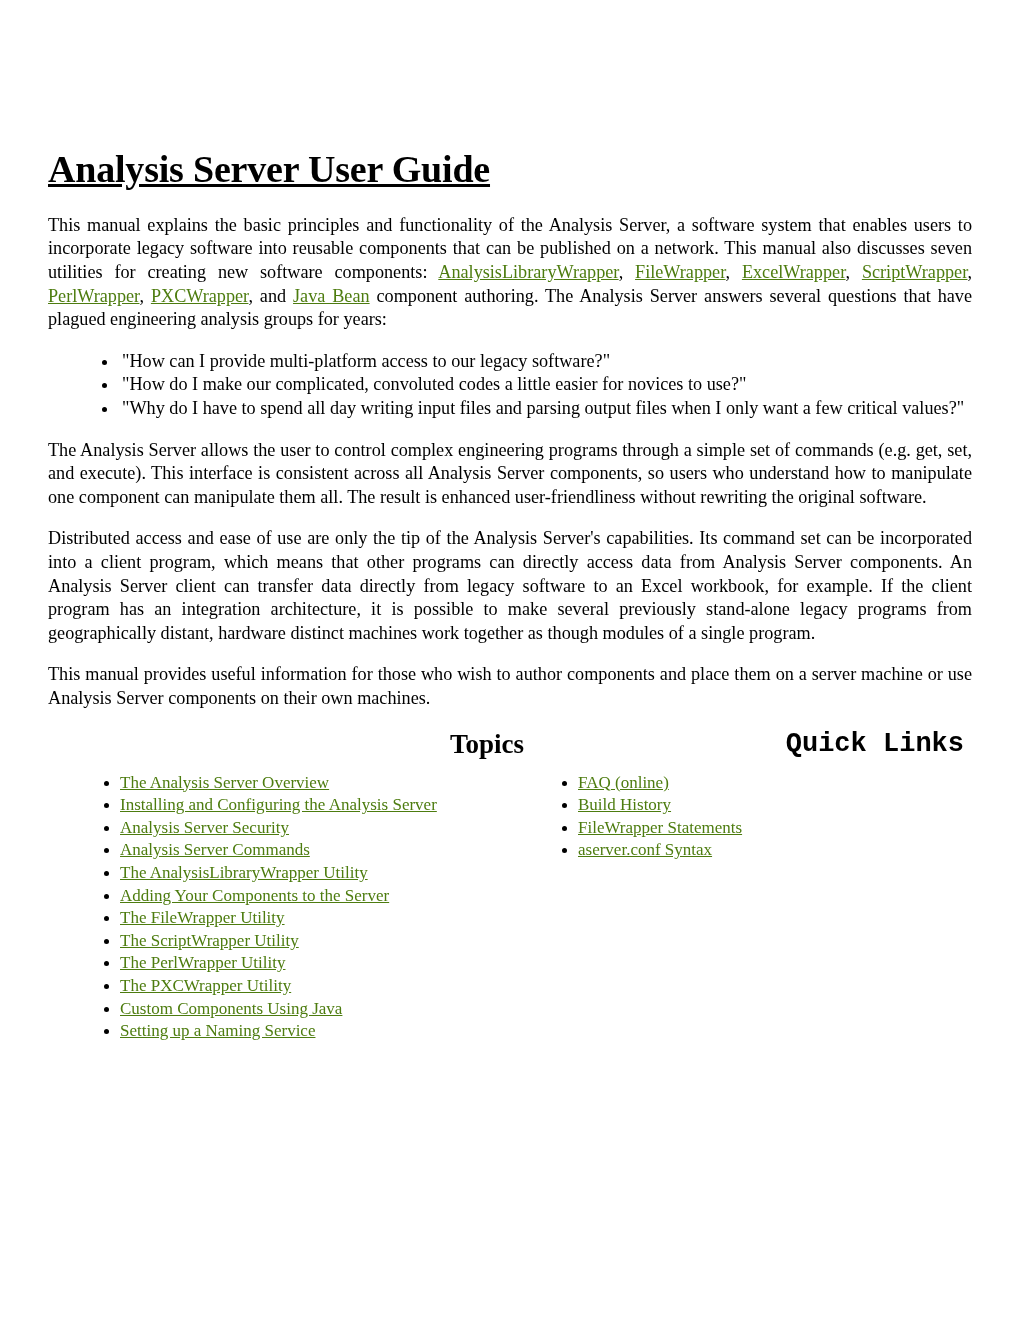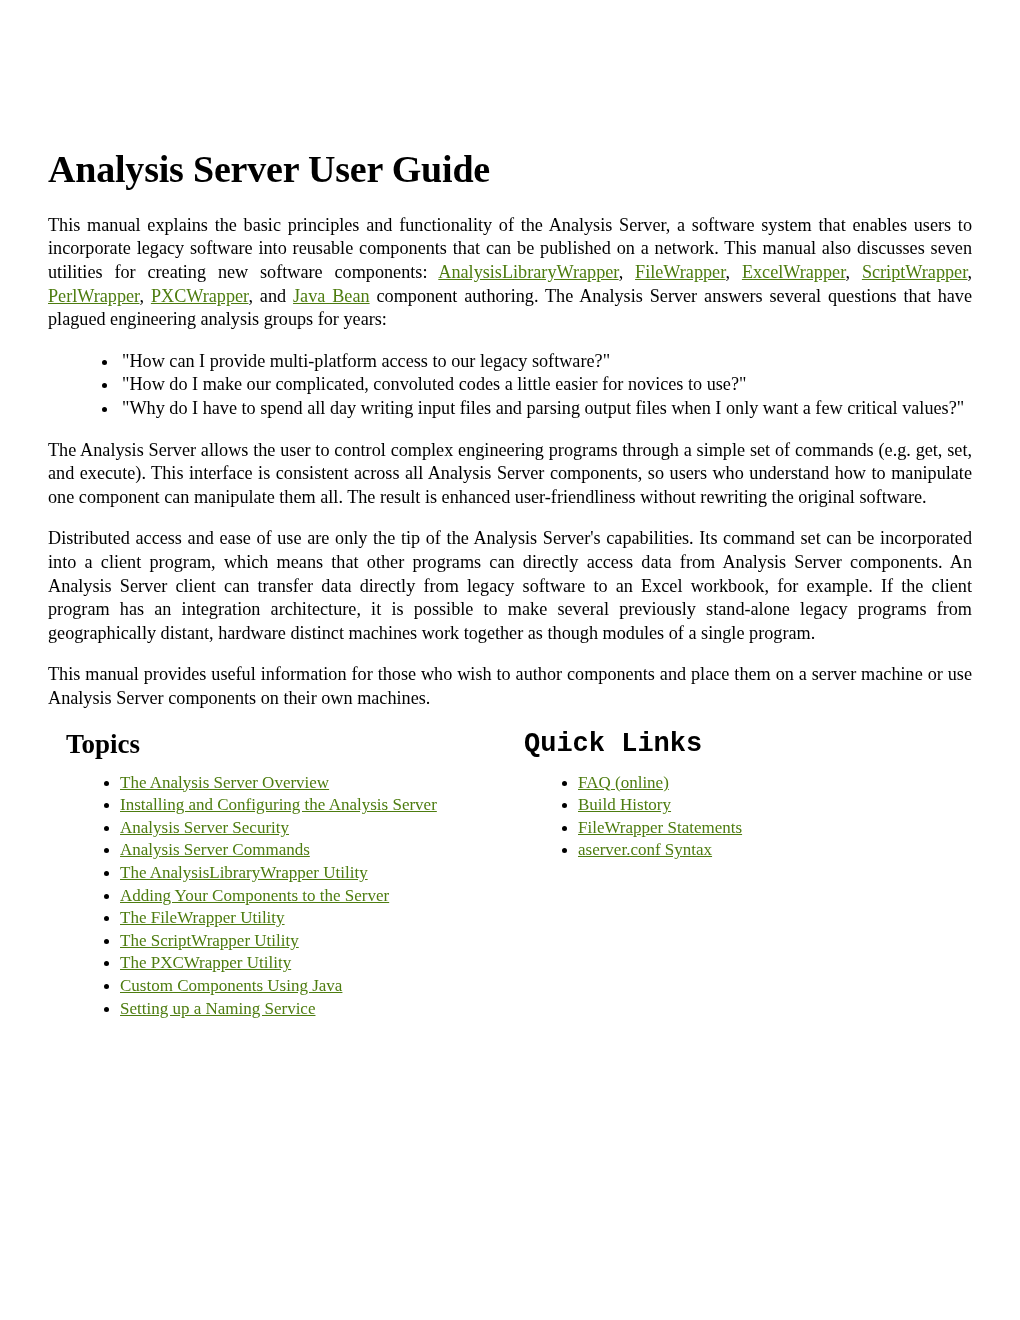--- a/index.html
+++ b/index.html
@@ -21,20 +21,21 @@
     min-height: 1320px;
     padding: 150px 48px 0 48px;
   }
   h1.doc-title {
     font-family: "Liberation Serif", "DejaVu Serif", serif;
     font-size: 38px;
     font-weight: bold;
     line-height: 1.05;
     margin: 0 0 24px 0;
     letter-spacing: -0.2px;
+    text-decoration: underline;
   }
   p.para {
     font-size: 18.2px;
     line-height: 23.6px;
     margin: 0 0 18px 0;
     text-align: justify;
     -webkit-hyphens: auto;
     hyphens: auto;
   }
   ul.qlist {
@@ -73,20 +74,21 @@
     margin-top: 18px;
   }
   .col-topics { width: 476px; flex: 0 0 476px; }
   .col-quick  { width: 440px; flex: 0 0 440px; }
   h2.section-head {
     font-size: 27px;
     font-weight: bold;
     margin: 0 0 12px 0;
     padding-left: 18px;
     line-height: 1.15;
+    text-align: right;
   }
   .col-quick h2.section-head { padding-left: 0; font-family: Liberation Mono, monospace; }
   ul.linklist {
     margin: 0;
     padding: 0 0 0 54px;
     list-style: none;
   }
   .col-quick ul.linklist { padding-left: 36px; }
   ul.linklist > li {
     font-size: 17px;
@@ -132,20 +134,21 @@
       <h2 class="section-head">Topics</h2>
       <ul class="linklist">
         <li><a class="link" href="#">The Analysis Server Overview</a></li>
         <li><a class="link" href="#">Installing and Configuring the Analysis Server</a></li>
         <li><a class="link" href="#">Analysis Server Security</a></li>
         <li><a class="link" href="#">Analysis Server Commands</a></li>
         <li><a class="link" href="#">The AnalysisLibraryWrapper Utility</a></li>
         <li><a class="link" href="#">Adding Your Components to the Server</a></li>
         <li><a class="link" href="#">The FileWrapper Utility</a></li>
         <li><a class="link" href="#">The ScriptWrapper Utility</a></li>
+        <li><a class="link" href="#">The PerlWrapper Utility</a></li>
         <li><a class="link" href="#">The PXCWrapper Utility</a></li>
         <li><a class="link" href="#">Custom Components Using Java</a></li>
         <li><a class="link" href="#">Setting up a Naming Service</a></li>
       </ul>
     </div>
 
     <div class="col-quick">
       <h2 class="section-head">Quick Links</h2>
       <ul class="linklist">
         <li><a class="link" href="#">FAQ (online)</a></li>

